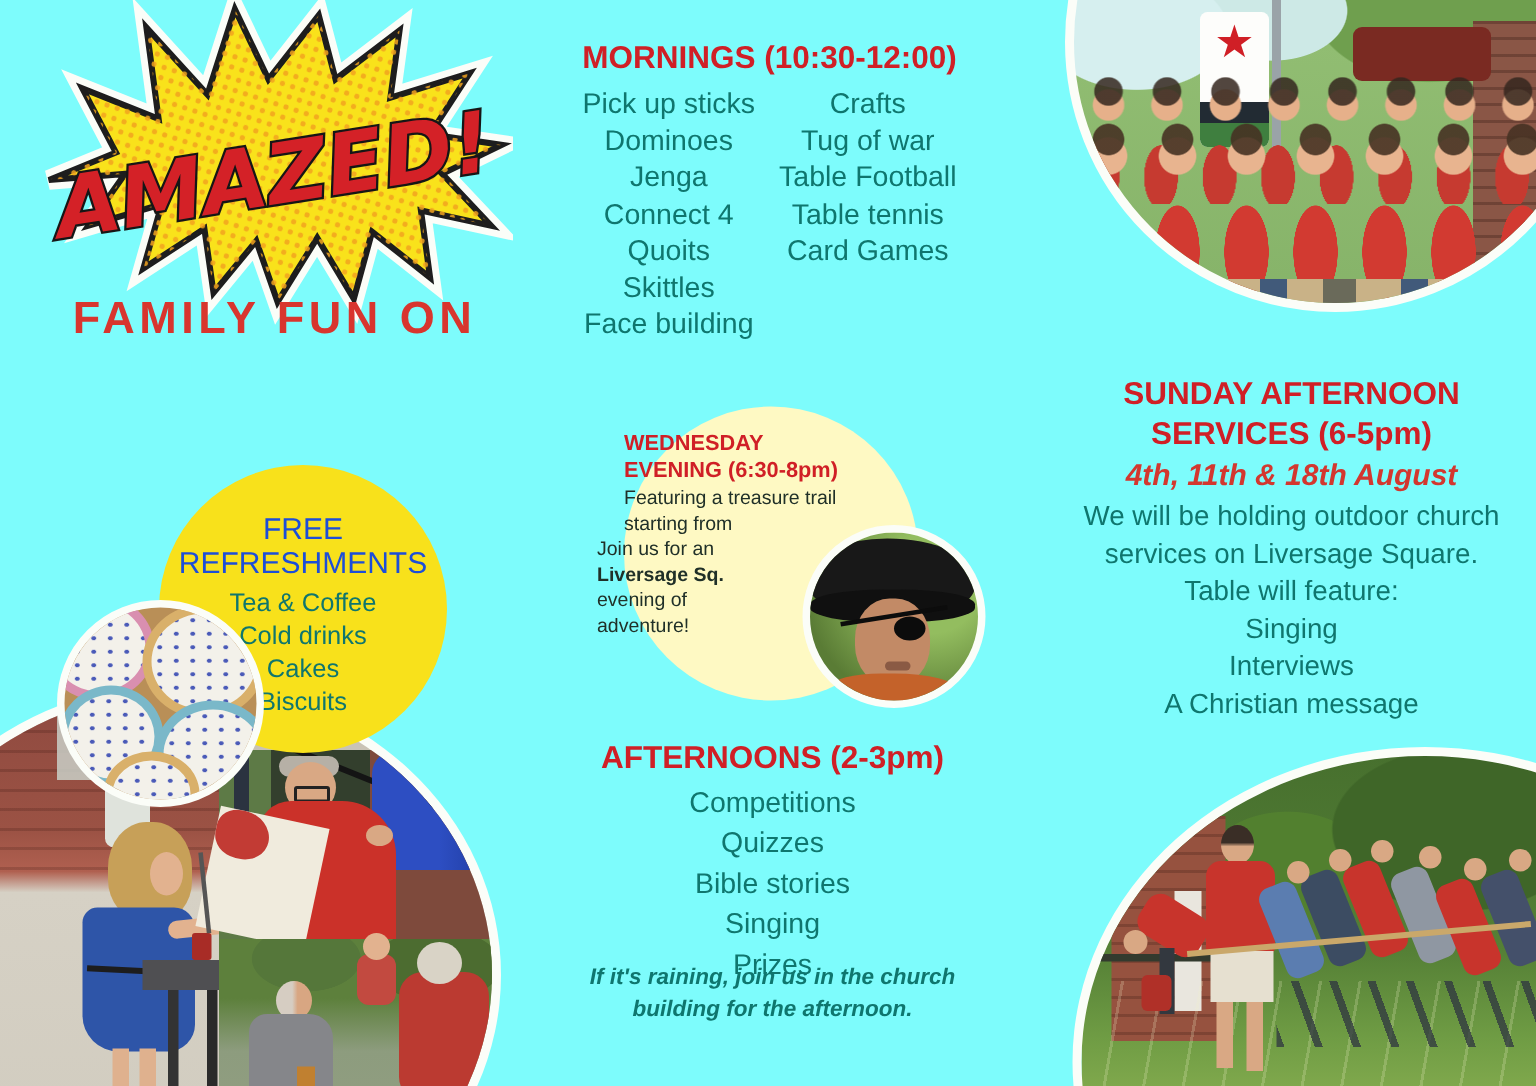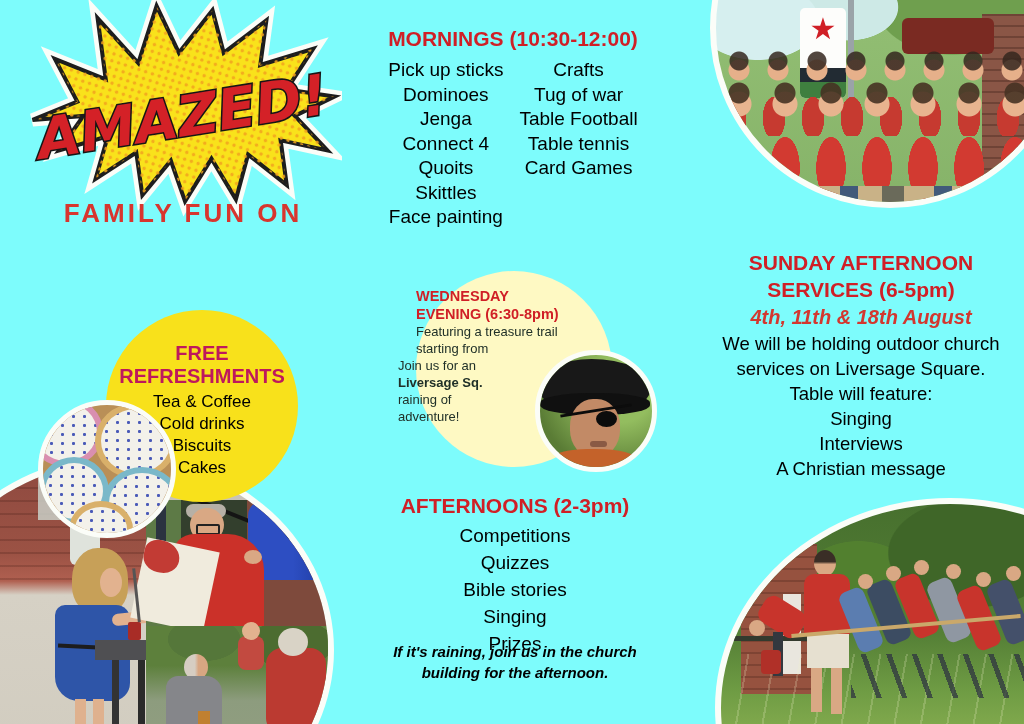--- a/index.html
+++ b/index.html
@@ -2,29 +2,29 @@
 <html><head>
 <meta charset="utf-8">
 <title>AMAZED! Family Fun Flyer</title>
 <style>
   html,body{margin:0;padding:0;overflow:hidden;}
   body{width:1024px;height:724px;font-family:"Liberation Sans",sans-serif;}
   .page{position:relative;width:1024px;height:724px;background:#7dfcfc;overflow:hidden;}
   .abs{position:absolute;}
   .circle{position:absolute;border-radius:50%;}
   .photo{overflow:hidden;box-sizing:border-box;border:6px solid #fbfdf8;}
-  .ink{color:#000000;}
+  .ink{color:#0f766e;}
   .red{color:#d01f26;font-weight:bold;}
 
   
   #starburst{left:22px;top:0px;width:320px;height:244px;}
 
   
   #tagline{left:28px;top:198px;width:310px;text-align:center;color:#d8352e;font-weight:bold;}
-  #tagline .t1{font-size:26px;letter-spacing:3px;line-height:30px;}
+  #tagline .t1{font-size:30px;letter-spacing:3px;line-height:30px;}
   #tagline .t2{font-size:24px;letter-spacing:2px;line-height:29px;}
   #tagline .t3{font-size:23px;letter-spacing:1px;line-height:29px;}
   #tagline sup{font-size:11px;}
 
   
   #mornings{left:352px;top:26px;width:322px;text-align:center;}
   #mornings .hd{font-size:21px;line-height:26px;margin-bottom:6px;}
   #mornings .cols{display:flex;justify-content:center;gap:16px;}
   #mornings ul{list-style:none;margin:0;padding:0;font-size:19px;line-height:24.5px;}
 
@@ -54,21 +54,21 @@
 
   
   #sunday{left:698px;top:249px;width:326px;text-align:center;}
   #sunday .hd{font-size:21px;line-height:27px;}
   #sunday .dates{font-size:20px;line-height:28px;color:#d3372f;font-weight:bold;font-style:italic;}
   #sunday .body{font-size:18.5px;line-height:25px;}
 
   
   #free-circle{left:106px;top:310px;width:192px;height:192px;background:#f8e11b;text-align:center;z-index:2;}
   #free-circle .pad{padding-top:32px;}
-  #free-circle .ft{font-size:20px;line-height:23px;color:#be185d;font-weight:bold;}
+  #free-circle .ft{font-size:20px;line-height:23px;color:#1d4ed8;font-weight:normal;}
   #free-circle ul{list-style:none;margin:3px 0 0 0;padding:0;font-size:17px;line-height:22px;}
 
   
   #cupcake-circle{left:38px;top:400px;width:138px;height:138px;border-radius:50%;border:5px solid #fbfdf8;box-sizing:border-box;overflow:hidden;z-index:3;background:#b98f57;}
   .cake{position:absolute;border-radius:50%;background:#f3f1ea;border:6px solid #d9b06a;background-image:radial-gradient(#4a5ab8 1.5px,transparent 1.8px);background-size:11px 9px;}
   .cake.c1{left:-14px;top:-8px;width:62px;height:58px;border-color:#d98fb0;}
   .cake.c2{left:52px;top:-2px;width:70px;height:64px;}
   .cake.c3{left:-4px;top:52px;width:58px;height:56px;border-color:#7ab8c9;}
   .cake.c4{left:60px;top:62px;width:66px;height:60px;border-color:#7ab8c9;}
   .cake.c5{left:26px;top:96px;width:52px;height:44px;}
@@ -317,41 +317,41 @@
   <div class="abs" id="mornings">
     <div class="hd red">MORNINGS (10:30-12:00)</div>
     <div class="cols">
       <ul class="ink">
         <li>Pick up sticks</li>
         <li>Dominoes</li>
         <li>Jenga</li>
         <li>Connect 4</li>
         <li>Quoits</li>
         <li>Skittles</li>
-        <li>Face painting</li>
+        <li>Face building</li>
       </ul>
       <ul class="ink">
         <li>Crafts</li>
         <li>Tug of war</li>
         <li>Table Football</li>
         <li>Table tennis</li>
         <li>Card Games</li>
       </ul>
     </div>
   </div>
 
   <div class="circle" id="wed-circle">
     <div class="pad">
       <div class="wt">WEDNESDAY</div>
       <div class="wt">EVENING (6:30-8pm)</div>
       <div class="wl">Featuring a treasure trail</div>
       <div class="wl">starting from</div>
       <div class="wl shift">Join us for an</div>
       <div class="wl bold shift">Liversage Sq.</div>
-      <div class="wl shift">raining of</div>
+      <div class="wl shift">evening of</div>
       <div class="wl shift">adventure!</div>
     </div>
   </div>
 
   <div class="abs" id="pirate-circle">
     <div class="abs p-hat"></div>
     <div class="abs p-brim"></div>
     <div class="abs p-face"></div>
     <div class="abs p-strap"></div>
     <div class="abs p-patch"></div>
@@ -388,22 +388,22 @@
     </div>
   </div>
 
   <div class="circle" id="free-circle">
     <div class="pad">
       <div class="ft">FREE</div>
       <div class="ft">REFRESHMENTS</div>
       <ul class="ink">
         <li>Tea &amp; Coffee</li>
         <li>Cold drinks</li>
+        <li>Cakes</li>
         <li>Biscuits</li>
-        <li>Cakes</li>
       </ul>
     </div>
   </div>
 
   <div class="abs" id="cupcake-circle">
     <div class="cake c1"></div>
     <div class="cake c2"></div>
     <div class="cake c3"></div>
     <div class="cake c4"></div>
     <div class="cake c5"></div>

